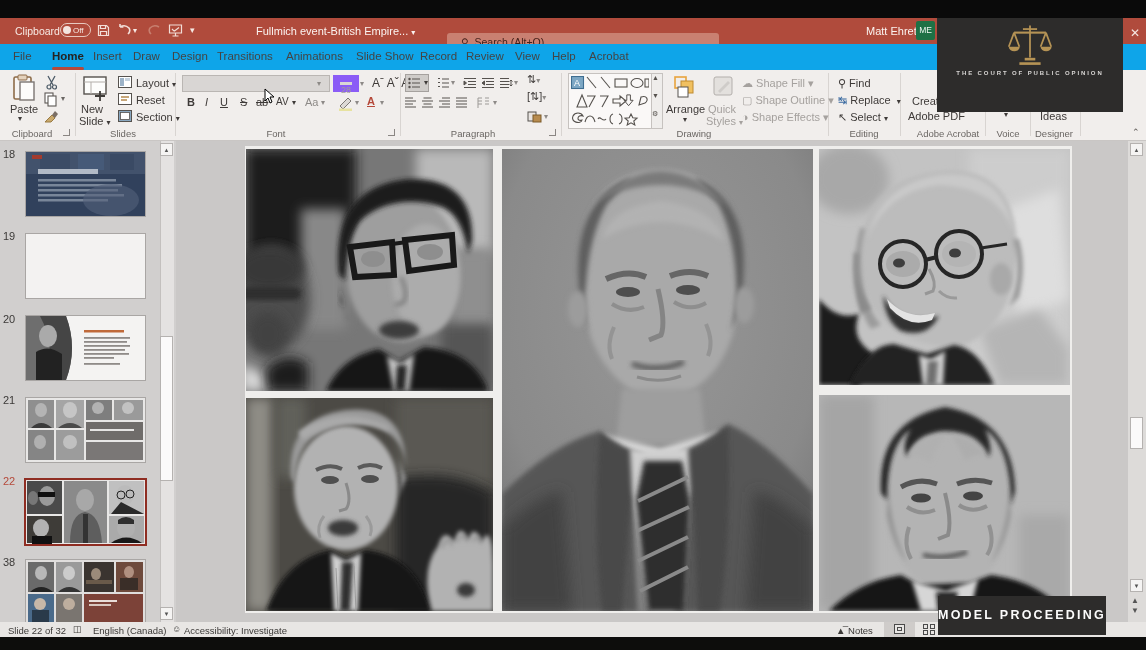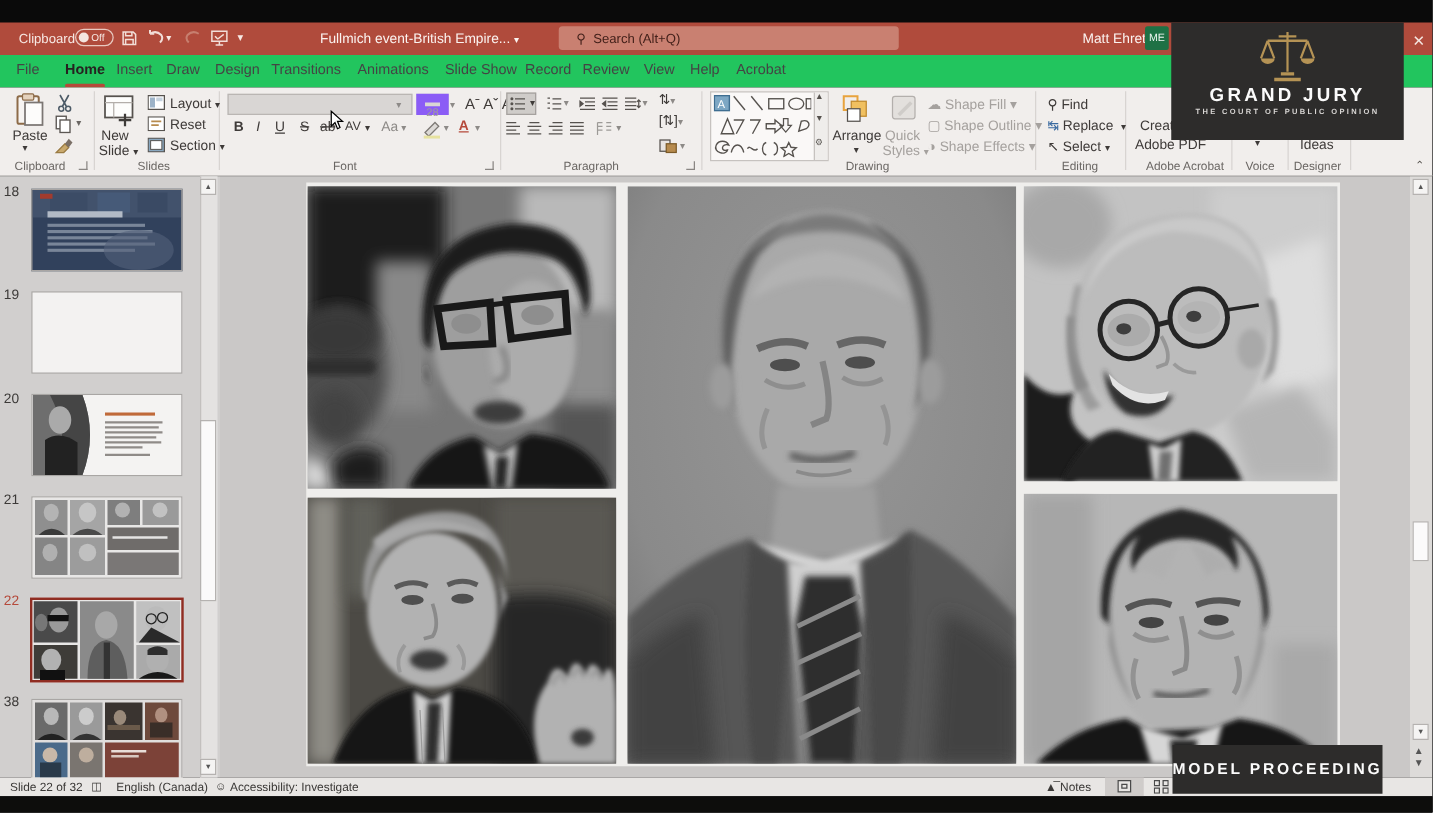--- a/index.html
+++ b/index.html
@@ -1,21 +1,21 @@
 <!DOCTYPE html>
 <html><head>
 <meta charset="utf-8">
 <style>
   html,body{margin:0;padding:0;width:1146px;height:650px;overflow:hidden;background:#000;}
   *{box-sizing:border-box;font-family:"Liberation Sans",sans-serif;}
   #stage{position:relative;width:1146px;height:650px;background:#0a0a0a;}
   .abs{position:absolute;}
   
   #titlebar{left:0;top:18px;width:1146px;height:26px;background:#b04b3c;color:#f7e9e4;font-size:11px;}
-  #tabrow{left:0;top:44px;width:1146px;height:26px;background:#22c55e;}
+  #tabrow{left:0;top:44px;width:1146px;height:26px;background:#0ea5e9;}
   #ribbon{left:0;top:70px;width:1146px;height:71px;background:#f1eeec;border-bottom:1px solid #c9c6c4;}
   .tab{position:absolute;top:6px;font-size:11.5px;color:#444;}
   .gl{position:absolute;top:58px;font-size:9.5px;color:#6a6663;text-align:center;}
   .vsep{position:absolute;top:3px;height:63px;width:1px;background:#d8d4d1;}
   .rtxt{position:absolute;font-size:11px;color:#3e3a38;}
   
   #panel{left:0;top:141px;width:176px;height:481px;background:#d1cfce;}
   .thnum{position:absolute;left:3px;font-size:11px;color:#3c3a38;width:16px;text-align:left;}
   .thumb{position:absolute;left:25px;width:121px;height:66px;background:#f3f2f1;border:1px solid #a9a6a4;}
   
@@ -48,21 +48,21 @@
       </svg>
     <span class="abs" style="left:133px;top:8px;font-size:8px;">▾</span>
     <svg class="abs" style="left:147px;top:6px" width="14" height="13" viewBox="0 0 14 13">
         <path d="M12 3 q-5 -3 -9 1 q-2 3 1 6" fill="none" stroke="#c77f6f" stroke-width="1.6"></path>
       </svg>
     <svg class="abs" style="left:168px;top:5px" width="15" height="15" viewBox="0 0 15 15">
         <path d="M1.5 2h12v8h-12z M7.5 10v3 M4.5 13h6 M4 6l2.2 2.2 M11 4.5 6.2 8.2" fill="none" stroke="#f2ded8" stroke-width="1.2"></path>
       </svg>
     <span class="abs" style="left:190px;top:7px;font-size:9px;">▾</span>
     <span class="abs" style="left:256px;top:7px;color:#fbf3f0;">Fullmich event-British Empire... <span style="font-size:8px;">▾</span></span>
-    <span class="abs" style="left:447px;top:3px;width:272px;height:19px;background:#c98071;border-radius:3px;color:#43201a;text-align:left;">
+    <span class="abs" style="left:447px;top:15px;width:272px;height:19px;background:#c98071;border-radius:3px;color:#43201a;text-align:left;">
       <span style="position:absolute;left:14px;top:3px;font-size:10.5px;">⚲&nbsp; Search (Alt+Q)</span>
     </span>
     <span class="abs" style="left:866px;top:7px;color:#fbf3f0;white-space:nowrap;">Matt Ehret</span>
     <span class="abs" style="left:916px;top:3px;width:19px;height:19px;background:#1e7145;color:#eef7f1;font-size:8.5px;text-align:center;line-height:19px;border-radius:2px;">ME</span>
     <span class="abs" style="left:1130px;top:8px;color:#f5e7e2;font-size:12px;">✕</span>
   </div>
   <div class="abs" id="tabrow">
     <span class="tab" style="left:13px;">File</span>
     <span class="tab" style="left:52px;color:#262220;font-weight:bold;">Home</span>
     <span class="abs" style="left:52px;top:23px;width:32px;height:3px;background:#b5493a;border-radius:2px;"></span>
@@ -664,17 +664,16 @@
         <path d="M24 8 H40"></path>
         <path d="M14 12 H50" stroke-width="2.4"></path>
         <path d="M14 12 L8 28 M14 12 L20 28"></path>
         <path d="M8 28 a6.2 5 0 0 0 12.4 0z" fill="#b59355" stroke="none"></path>
         <path d="M50 12 L44 28 M50 12 L56 28"></path>
         <path d="M44 28 a6.2 5 0 0 0 12.4 0z" fill="#b59355" stroke="none"></path>
         <path d="M26 42 H38" stroke-width="3"></path>
         <path d="M20 47 H44" stroke-width="3"></path>
       </g>
     </svg>
-    <div style="color:#fbfbfb;font-size:15px;letter-spacing:2.6px;font-weight:bold;margin-top:0px;">GRAND JURY</div>
     <div style="color:#d8d6d4;font-size:6px;letter-spacing:1.9px;margin-top:2px;font-weight:bold;">THE COURT OF PUBLIC OPINION</div>
   </div>
   <div class="abs" id="mpbox">MODEL&nbsp;PROCEEDING</div>
 </div>
 
 </body></html>

